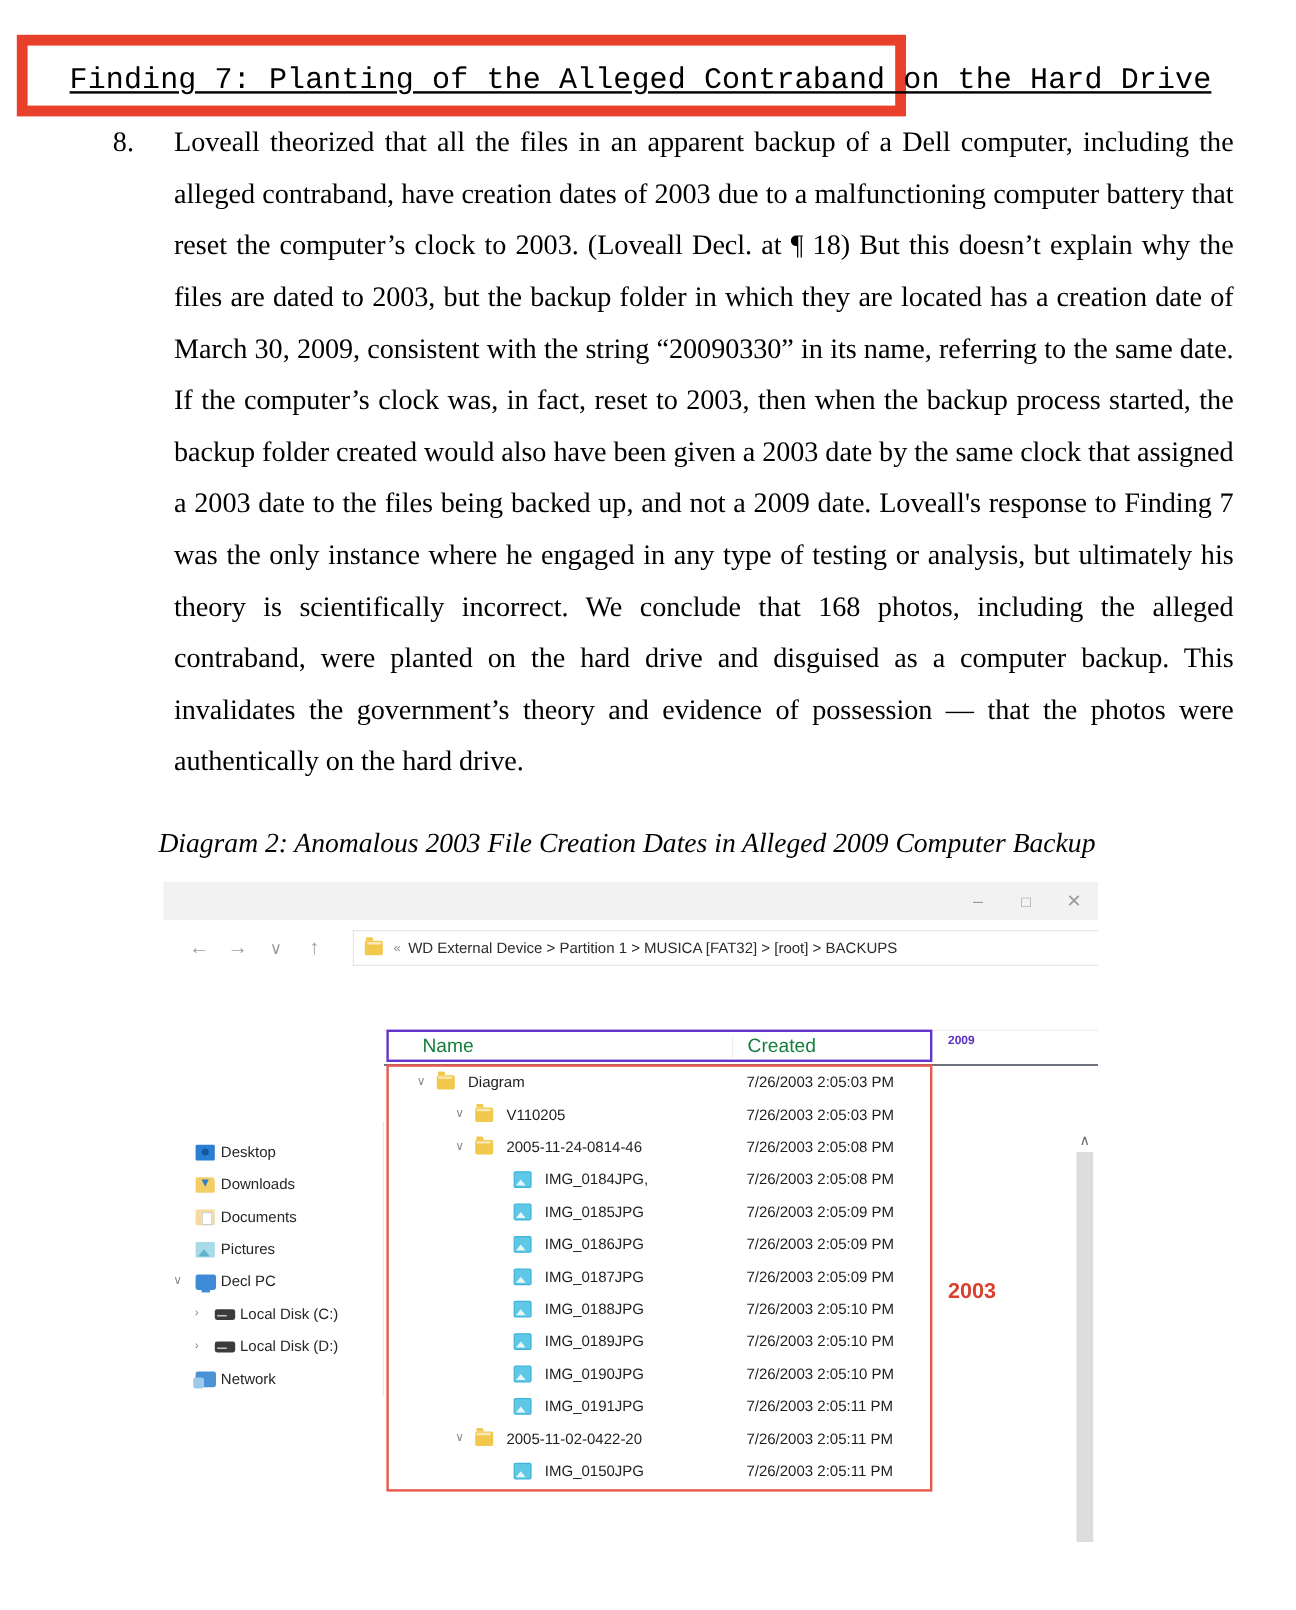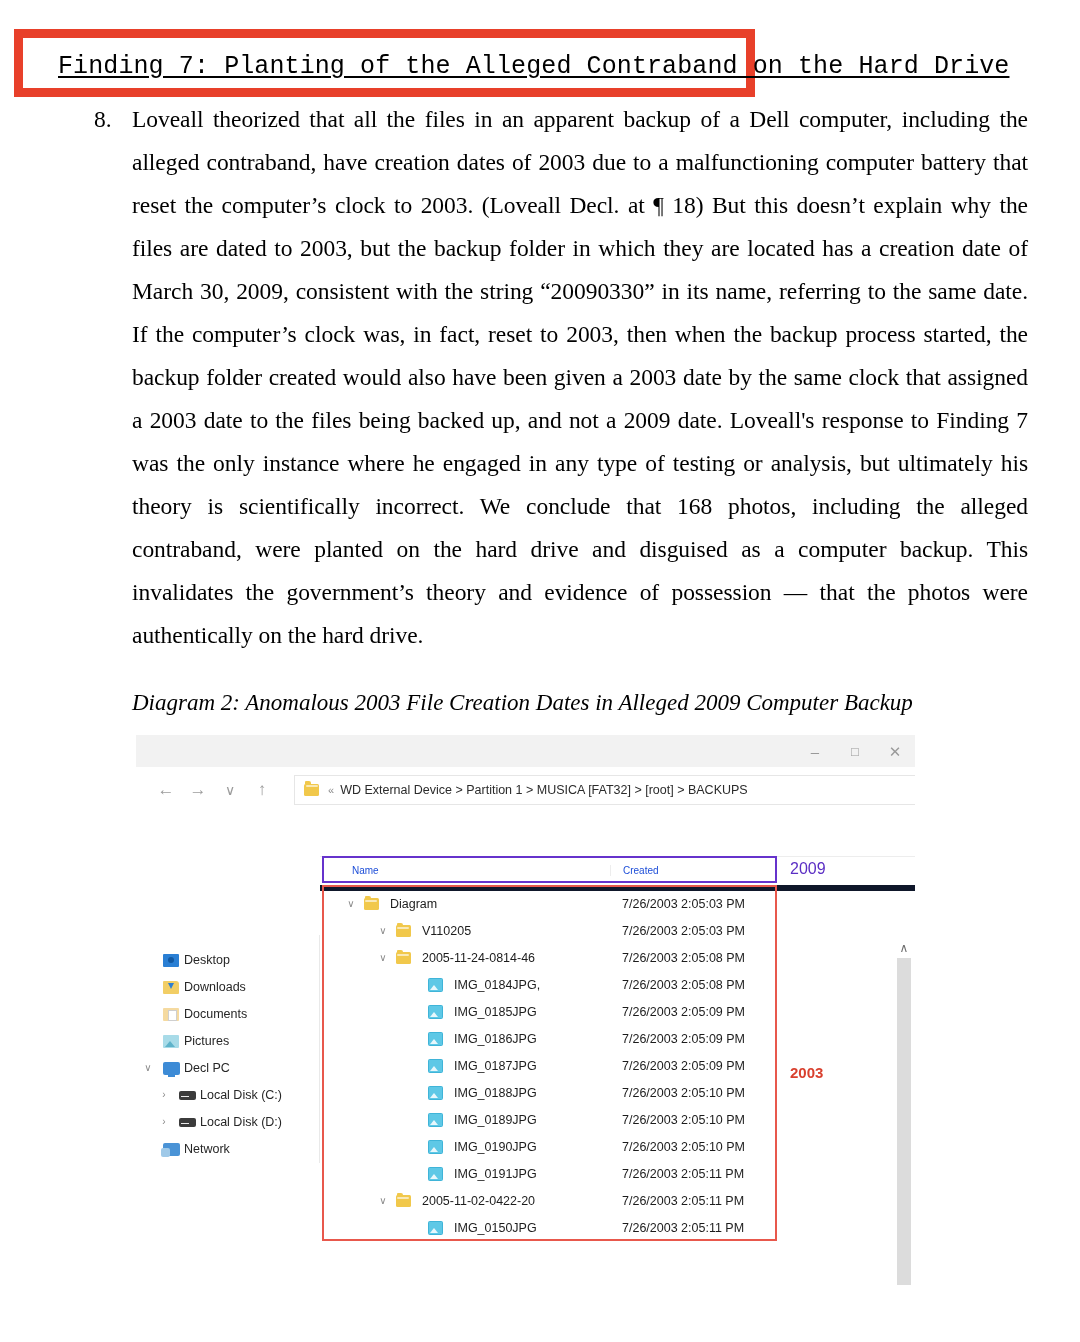--- a/index.html
+++ b/index.html
@@ -60,20 +60,21 @@
     padding-left: 6px;
     box-sizing: border-box;
   }
   .para-body {
     flex: 1;
     font-size: 23.5px;
     line-height: 43px;
     text-align: justify;
     text-justify: inter-word;
     letter-spacing: -0.05px;
+    margin-left: 13px;
   }
 
   
   .diagram-caption {
     position: absolute;
     left: 132px;
     top: 690px;
     font-size: 23px;
     font-style: italic;
     font-family: Liberation Serif, serif;
@@ -234,23 +235,23 @@
     width:34px; height:6px;
     background:#ffffff; opacity:.65; border-radius:2px;
   }
   .folder-title { font-size: 12.5px; color:#1f1f1f; letter-spacing:.3px; }
 
   .col-head {
     display:flex;
     height: 28px;
     align-items:center;
     border-top:1px solid #ededed;
-    border-bottom:6px solid #0f172a;
-    font-size:10px;
-    color:#1d4ed8;
+    border-bottom:1px solid #0f172a;
+    font-size:16px;
+    color:#15803d;
   }
   .col-name { width:290px; flex:0 0 290px; padding-left:32px; box-sizing:border-box; }
   .col-created { flex:1; padding-left:12px; border-left:1px solid #ededed; box-sizing:border-box;}
 
   .rows { position:relative; }
   .frow {
     display:flex;
     align-items:center;
     height:27px;
     font-size:12.5px;
@@ -300,30 +301,30 @@
     width: 455px;
     height: 356px;
     border: 2px solid #E8584C;
     box-sizing:border-box;
     pointer-events:none;
   }
   .lbl-2009 {
     position:absolute;
     left: 470px;
     top: 4px;
-    font-size: 16px;
-    font-weight: normal;
+    font-size: 10px;
+    font-weight: bold;
     color:#5B2EC4;
     font-family:"Liberation Sans", sans-serif;
   }
   .lbl-2003 {
     position:absolute;
     left: 470px;
     top: 208px;
-    font-size: 15px;
+    font-size: 18px;
     font-weight: bold;
     color:#D9402E;
     font-family:"Liberation Sans", sans-serif;
   }
 
   
   .scrollbar {
     position:absolute;
     right:0; top:82px;
     width:22px; height:391px;

